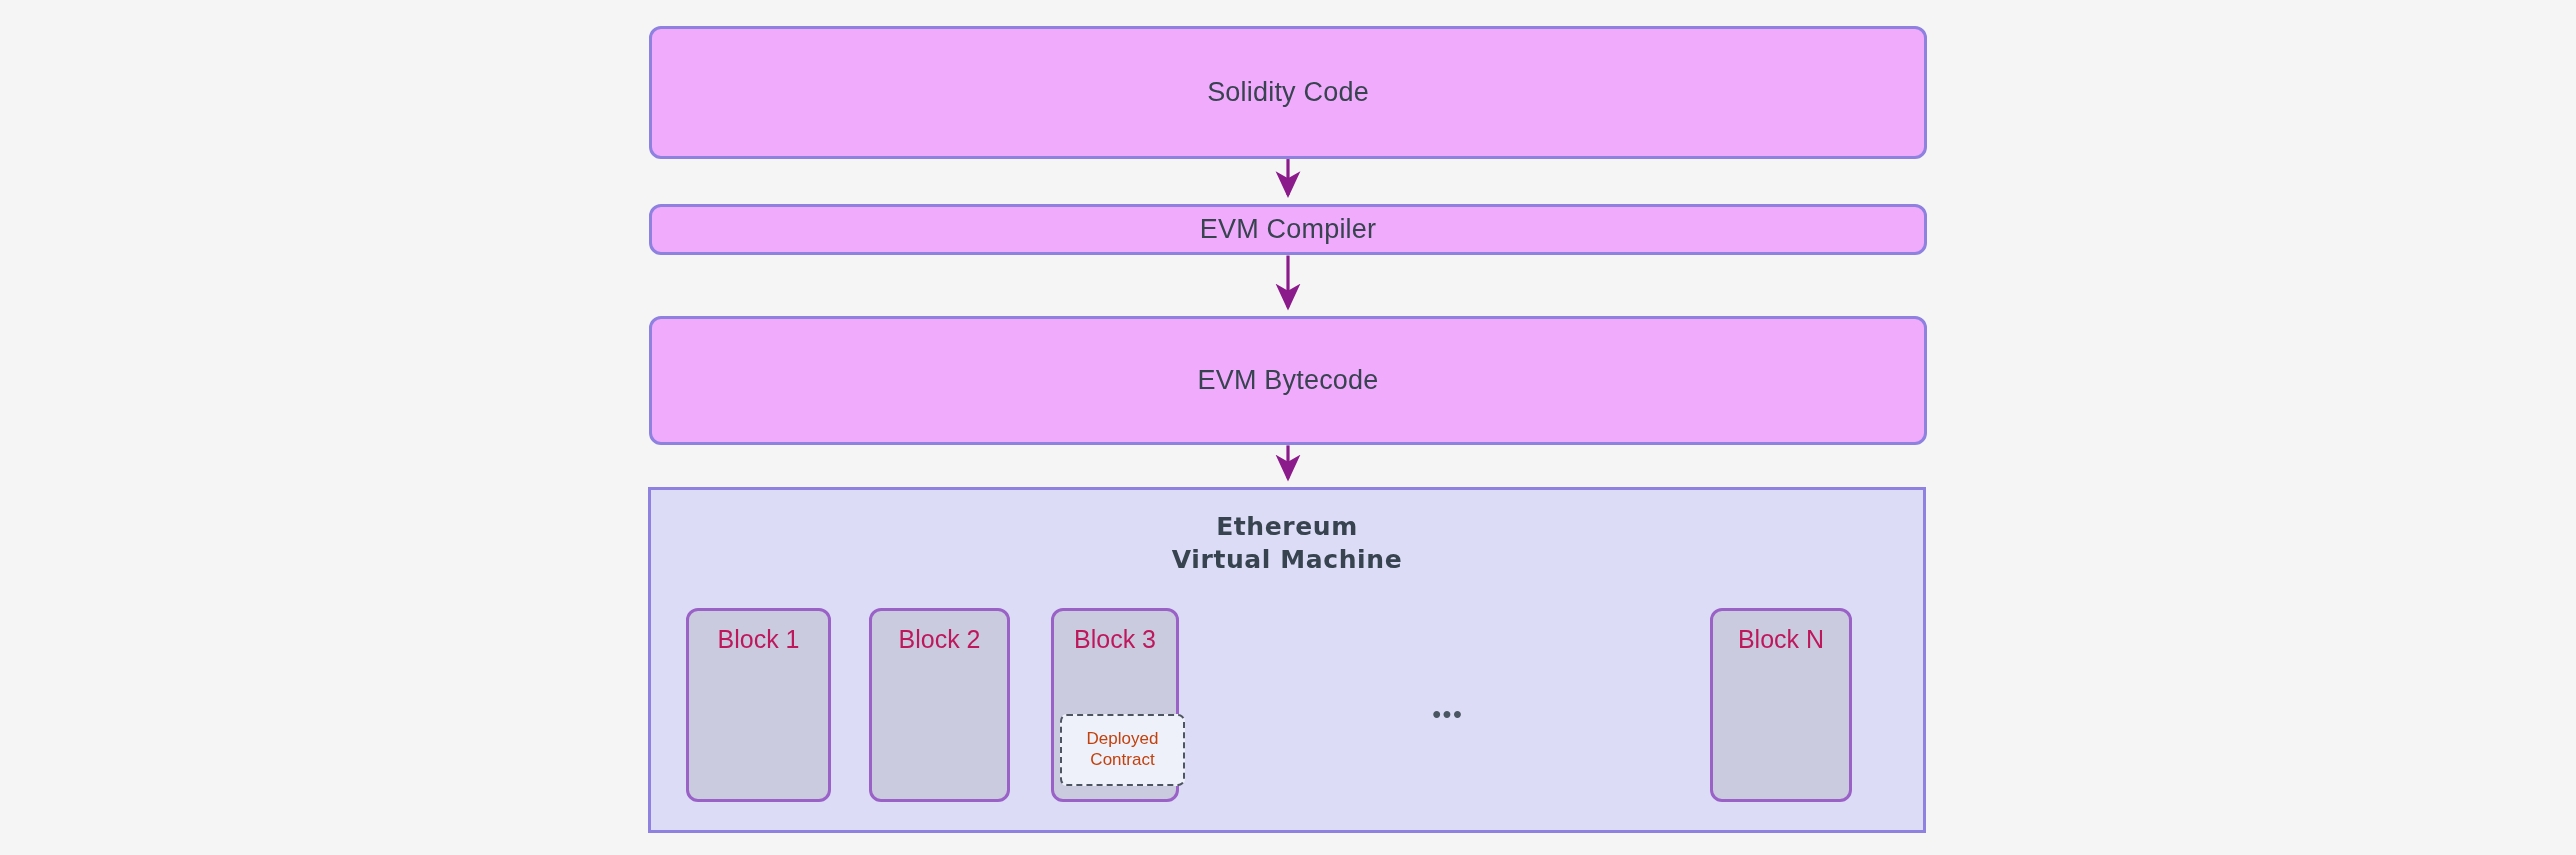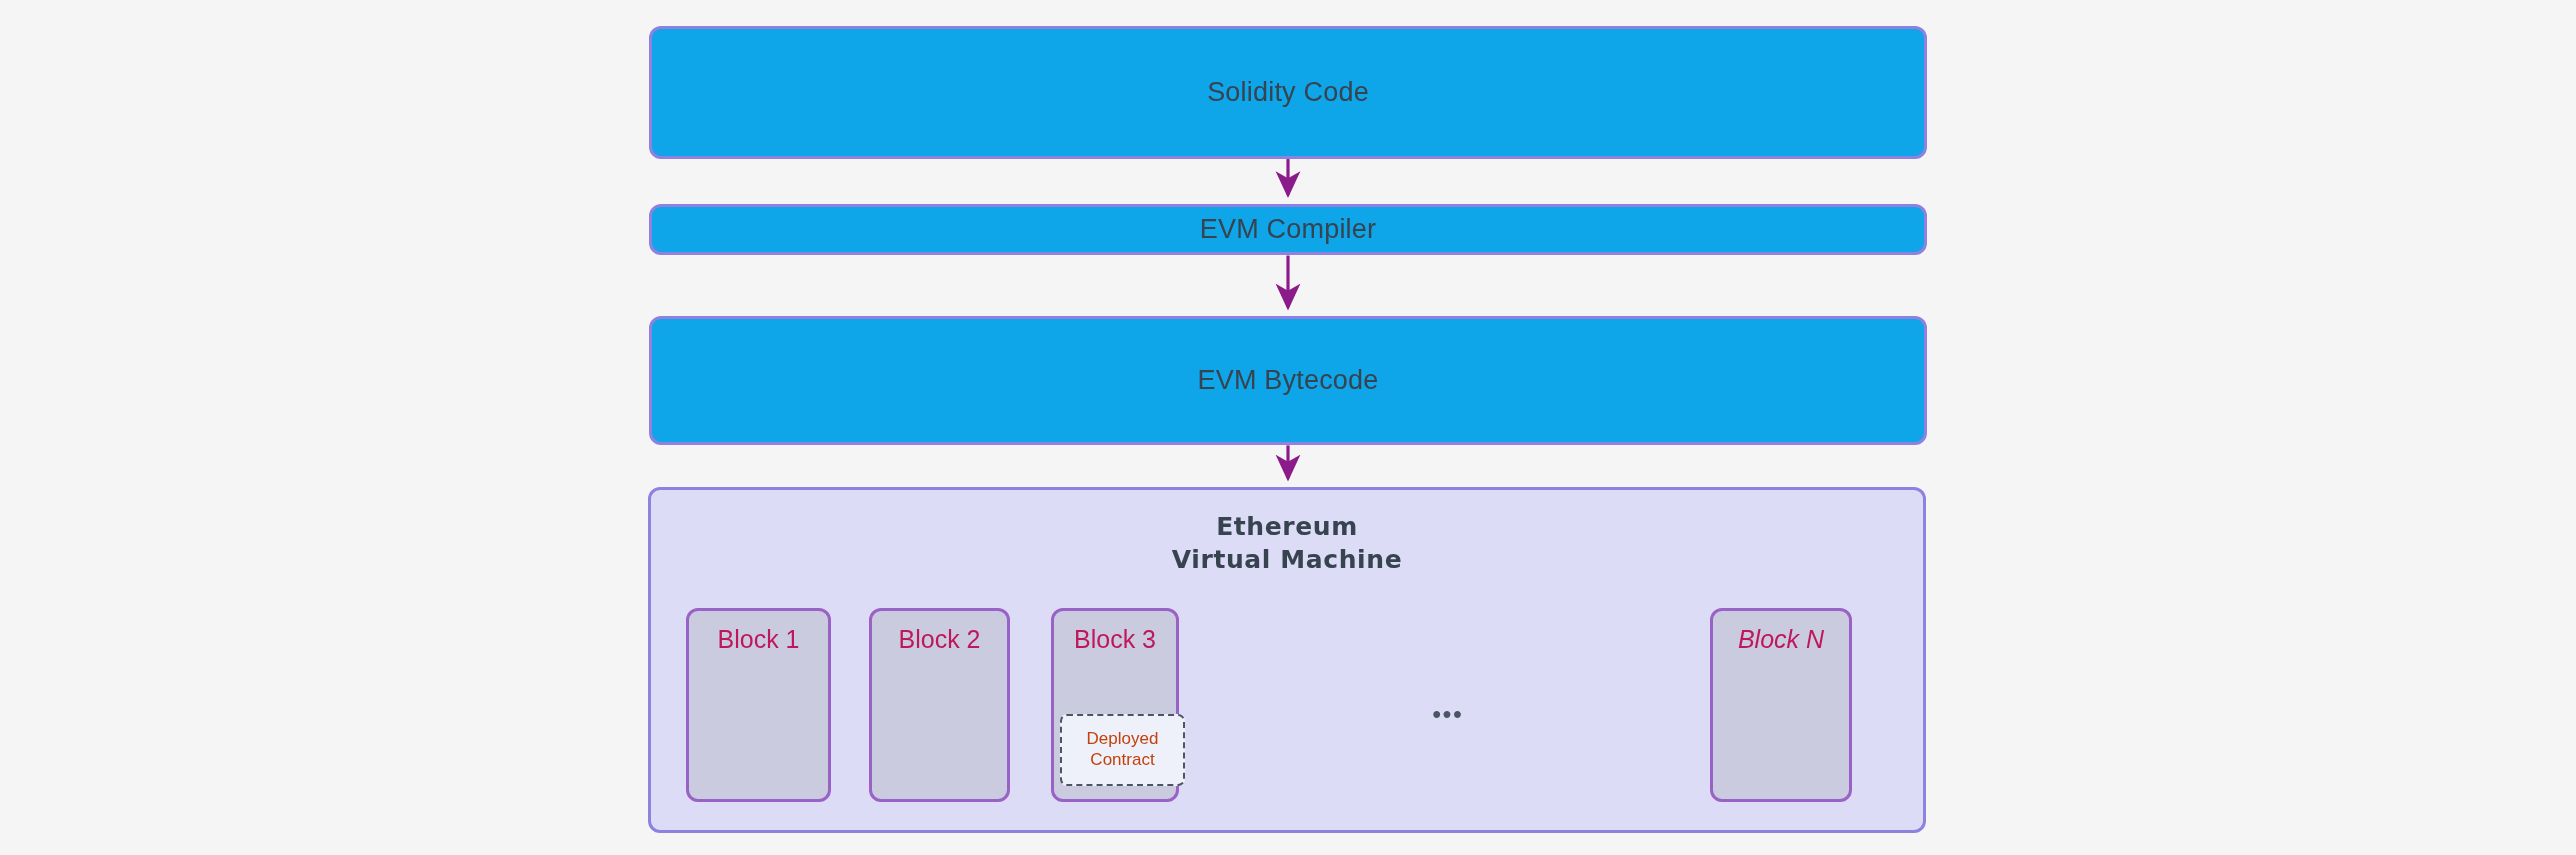--- a/index.html
+++ b/index.html
@@ -15,21 +15,21 @@
     position: relative;
     width: 2576px;
     height: 855px;
     background: #f5f5f5;
     overflow: hidden;
   }
   
   .node {
     position: absolute;
     box-sizing: border-box;
-    background: #0ea5e9;
+    background: #f0abfc;
     border: 3px solid #8e81e0;
     border-radius: 12px;
     color: #37434f;
     display: flex;
     align-items: center;
     justify-content: center;
     font-size: 27px;
     letter-spacing: 0.2px;
     line-height: 1.25;
     text-align: center;
@@ -41,21 +41,21 @@
   
   #cluster-evm {
     position: absolute;
     left: 648px;
     top: 487px;
     width: 1278px;
     height: 346px;
     box-sizing: border-box;
     background: #dcdcf7;
     border: 3px solid #8e81e0;
-    border-radius: 12px;
+    border-radius: 0;
   }
   #cluster-evm-title {
     position: absolute;
     left: 0;
     top: 20px;
     width: 100%;
     text-align: center;
     color: #37434f;
     font-family: "DejaVu Sans", sans-serif;
     font-weight: bold;
@@ -178,21 +178,21 @@
     </div>
 
     <div class="block" id="block-2" style="left: 218px; top: 118px;">
       <div class="block-label">Block 2</div>
     </div>
 
     <div class="block" id="block-3" style="left: 400px; top: 118px;">
       <div class="block-label">Block 3</div>
     </div>
 
-    <div class="block" id="block-n" style="left: 1059px; top: 118px; font-style: italic;">
+    <div class="block" id="block-n" style="left: 1059px; top: 118px;">
       <div class="block-label">Block N</div>
     </div>
 
     <div id="blocks-ellipsis" style="left: 769px; top: 212px;">•••</div>
 
     <div id="node-deployed-contract" style="left: 409px; top: 224px;">
       <span>Deployed
 Contract</span>
     </div>
 

